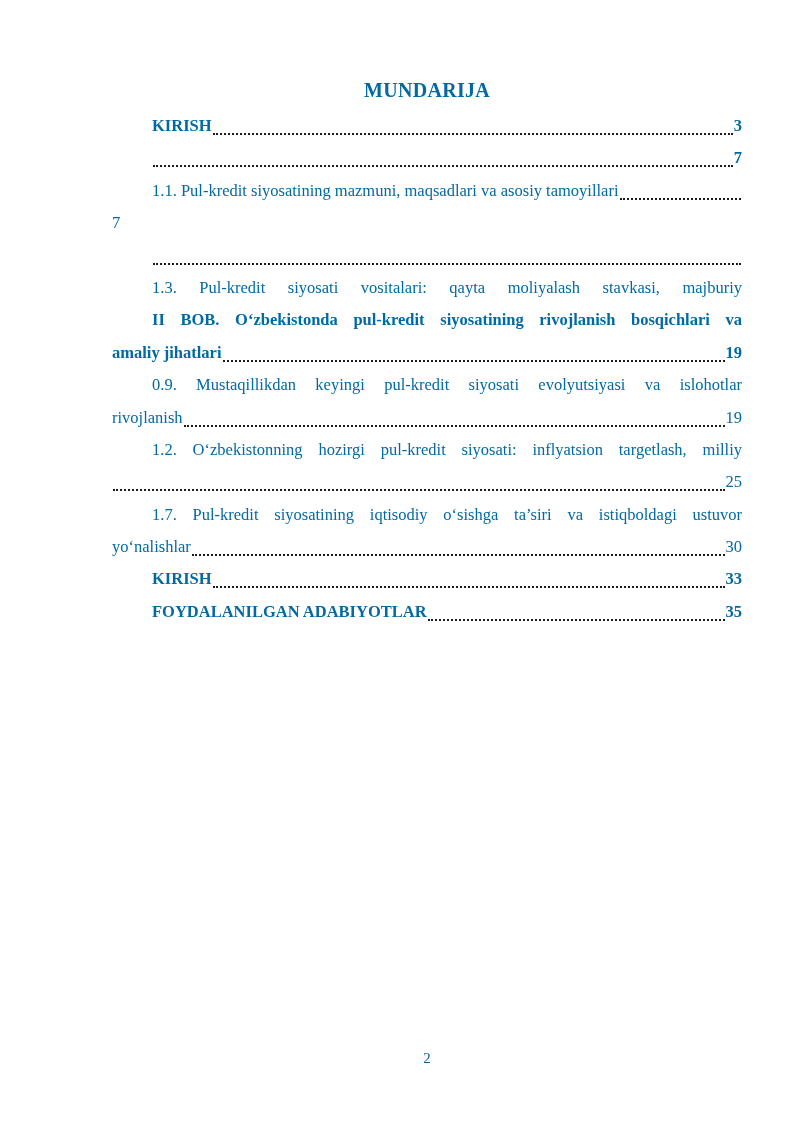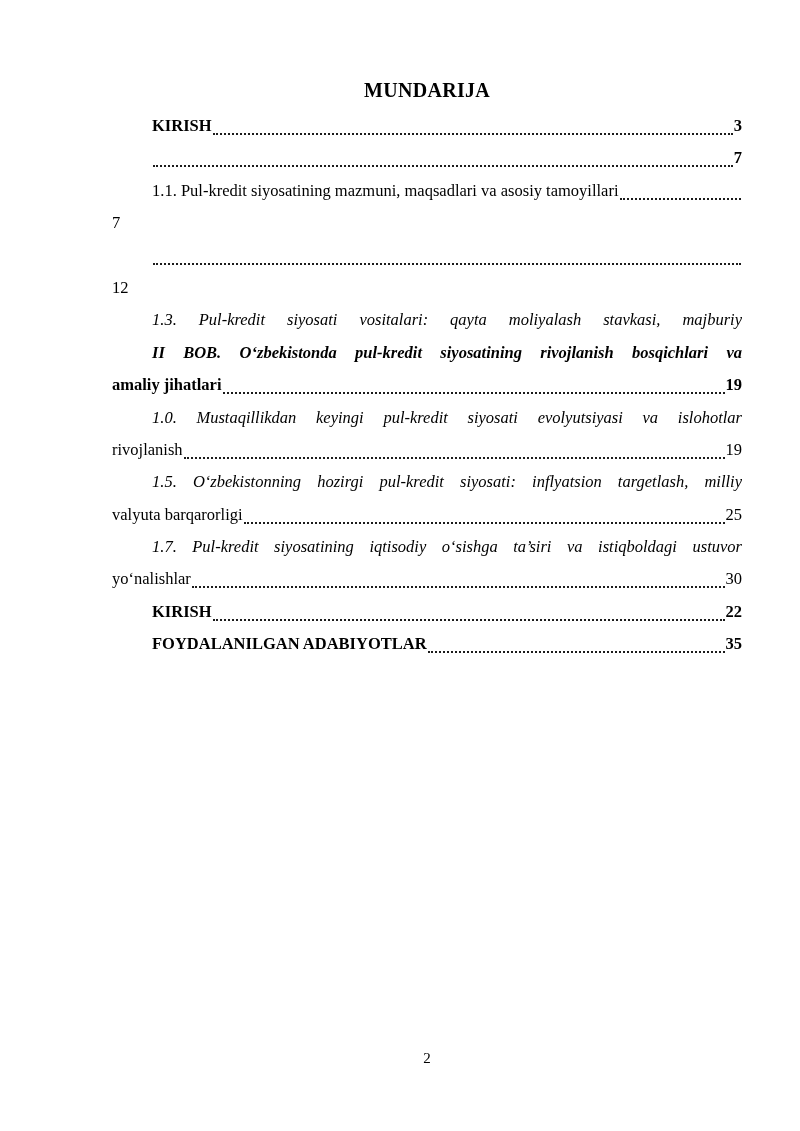--- a/index.html
+++ b/index.html
@@ -6,21 +6,21 @@
     margin: 0;
     padding: 0;
     background: #ffffff;
   }
   .page {
     position: relative;
     width: 800px;
     height: 1131px;
     background: #ffffff;
     font-family: "Liberation Serif", "DejaVu Serif", serif;
-    color: #000000;
+    color: #0369a1;
     overflow: hidden;
   }
   .content {
     position: absolute;
     left: 112px;
     top: 77px;
     width: 630px;
     font-size: 16.5px;
   }
   .doc-title {
@@ -48,21 +48,21 @@
     white-space: nowrap;
     flex: 0 0 auto;
   }
   .leader {
     flex: 1 1 auto;
     height: 23px;
     margin: 0 1px;
     border-bottom: 2px dotted #1b1b1b;
   }
   .indent { padding-left: 40px; }
-  .ti { text-indent: 40px; font-style: italic; }
+  .ti { text-indent: 40px; }
   .bold { font-weight: bold; }
   .justify {
     text-align: justify;
     text-align-last: justify;
     white-space: normal;
   }
   .footer {
     position: absolute;
     left: 112px;
     top: 1048px;
@@ -100,63 +100,59 @@
 
     <div class="row">
       <span>7</span>
     </div>
 
     <div class="row row-flex indent">
       <span class="leader"></span>
       <span class="pg"></span>
     </div>
 
-    <div class="row">
-      <span>12</span>
-    </div>
 
     <div class="row justify ti">1.3. Pul-kredit siyosati vositalari: qayta moliyalash stavkasi, majburiy</div>
 
 
     <div class="row justify ti bold">II BOB. O‘zbekistonda pul-kredit siyosatining rivojlanish bosqichlari va</div>
 
     <div class="row row-flex bold">
       <span class="lbl">amaliy jihatlari</span>
       <span class="leader"></span>
       <span class="pg">19</span>
     </div>
 
-    <div class="row justify ti">1.0. Mustaqillikdan keyingi pul-kredit siyosati evolyutsiyasi va islohotlar</div>
+    <div class="row justify ti">0.9. Mustaqillikdan keyingi pul-kredit siyosati evolyutsiyasi va islohotlar</div>
 
     <div class="row row-flex">
       <span class="lbl">rivojlanish</span>
       <span class="leader"></span>
       <span class="pg">19</span>
     </div>
 
-    <div class="row justify ti">1.5. O‘zbekistonning hozirgi pul-kredit siyosati: inflyatsion targetlash, milliy</div>
+    <div class="row justify ti">1.2. O‘zbekistonning hozirgi pul-kredit siyosati: inflyatsion targetlash, milliy</div>
 
     <div class="row row-flex">
-      <span class="lbl">valyuta barqarorligi</span>
       <span class="leader"></span>
       <span class="pg">25</span>
     </div>
 
     <div class="row justify ti">1.7. Pul-kredit siyosatining iqtisodiy o‘sishga ta’siri va istiqboldagi ustuvor</div>
 
     <div class="row row-flex">
       <span class="lbl">yo‘nalishlar</span>
       <span class="leader"></span>
       <span class="pg">30</span>
     </div>
 
     <div class="row row-flex indent bold">
       <span class="lbl">KIRISH</span>
       <span class="leader"></span>
-      <span class="pg">22</span>
+      <span class="pg">33</span>
     </div>
 
     <div class="row row-flex indent bold">
       <span class="lbl">FOYDALANILGAN ADABIYOTLAR</span>
       <span class="leader"></span>
       <span class="pg">35</span>
     </div>
 
   </div>
 

